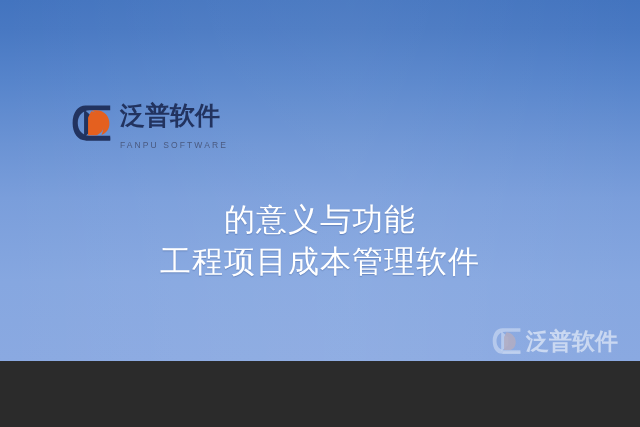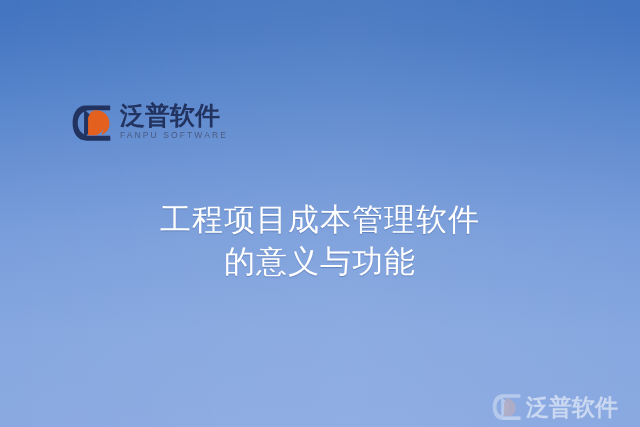--- a/index.html
+++ b/index.html
@@ -3,21 +3,21 @@
 <meta charset="utf-8">
 <style>
   html, body {
     margin: 0;
     padding: 0;
     background: #2b2b2b;
   }
   #stage {
     position: relative;
     width: 640px;
-    height: 427px;
+    height: 361px;
     overflow: hidden;
     font-family: "Liberation Sans", sans-serif;
     
     background: linear-gradient(to bottom,
         #4374bf 0%,
         #4878c2 8%,
         #5684cb 22%,
         #6b93d4 40%,
         #7a9edb 55%,
         #86a7e0 78%,
@@ -58,21 +58,21 @@
   #brand-cn {
     font-family: "DejaVu Sans", "Liberation Sans", sans-serif;
     font-size: 25px;
     line-height: 27px;
     font-weight: 700;
     color: #22335f;
     letter-spacing: 0px;
     white-space: nowrap;
   }
   #brand-en {
-    margin-top: 1px;
+    margin-top: 11px;
     font-family: "Liberation Sans", sans-serif;
     font-size: 8.5px;
     line-height: 10px;
     font-weight: 400;
     color: #4a5a80;
     letter-spacing: 2.1px;
     white-space: nowrap;
   }
 
   
@@ -152,22 +152,22 @@
       <path d="M38 84 L96 84 L96 92 L34 92 Z" fill="#22335f"></path>
     </svg>
 
     <div id="brand-text-wrap">
       <div id="brand-cn">泛普软件</div>
       <div id="brand-en">FANPU SOFTWARE</div>
     </div>
   </div>
 
   <div id="title-block">
+    <div class="title-line">的意义与功能</div>
     <div class="title-line">工程项目成本管理软件</div>
-    <div class="title-line">的意义与功能</div>
   </div>
 
   <div id="watermark">
     <div id="wm-row">
       <svg id="wm-mark" viewBox="0 0 100 96">
         <path d="M34 4 L96 4 L96 16 L44 16 C26 16 14 30 14 48 C14 66 26 80 44 80 L96 80 L96 92 L34 92 C14 92 1 74 1 48 C1 22 14 4 34 4 Z" fill="#ffffff" opacity="0.75"></path>
         <path d="M30 14 L30 84 L55 62 L55 36 Z" fill="#ffffff" opacity="0.75"></path>
         <path d="M48 18 C66 20 80 34 80 52 C80 64 74 74 62 79 L40 79 L40 34 Z" fill="#d8b0a4" opacity="0.9"></path>
         <path d="M38 84 L96 84 L96 92 L34 92 Z" fill="#ffffff" opacity="0.75"></path>
       </svg>

